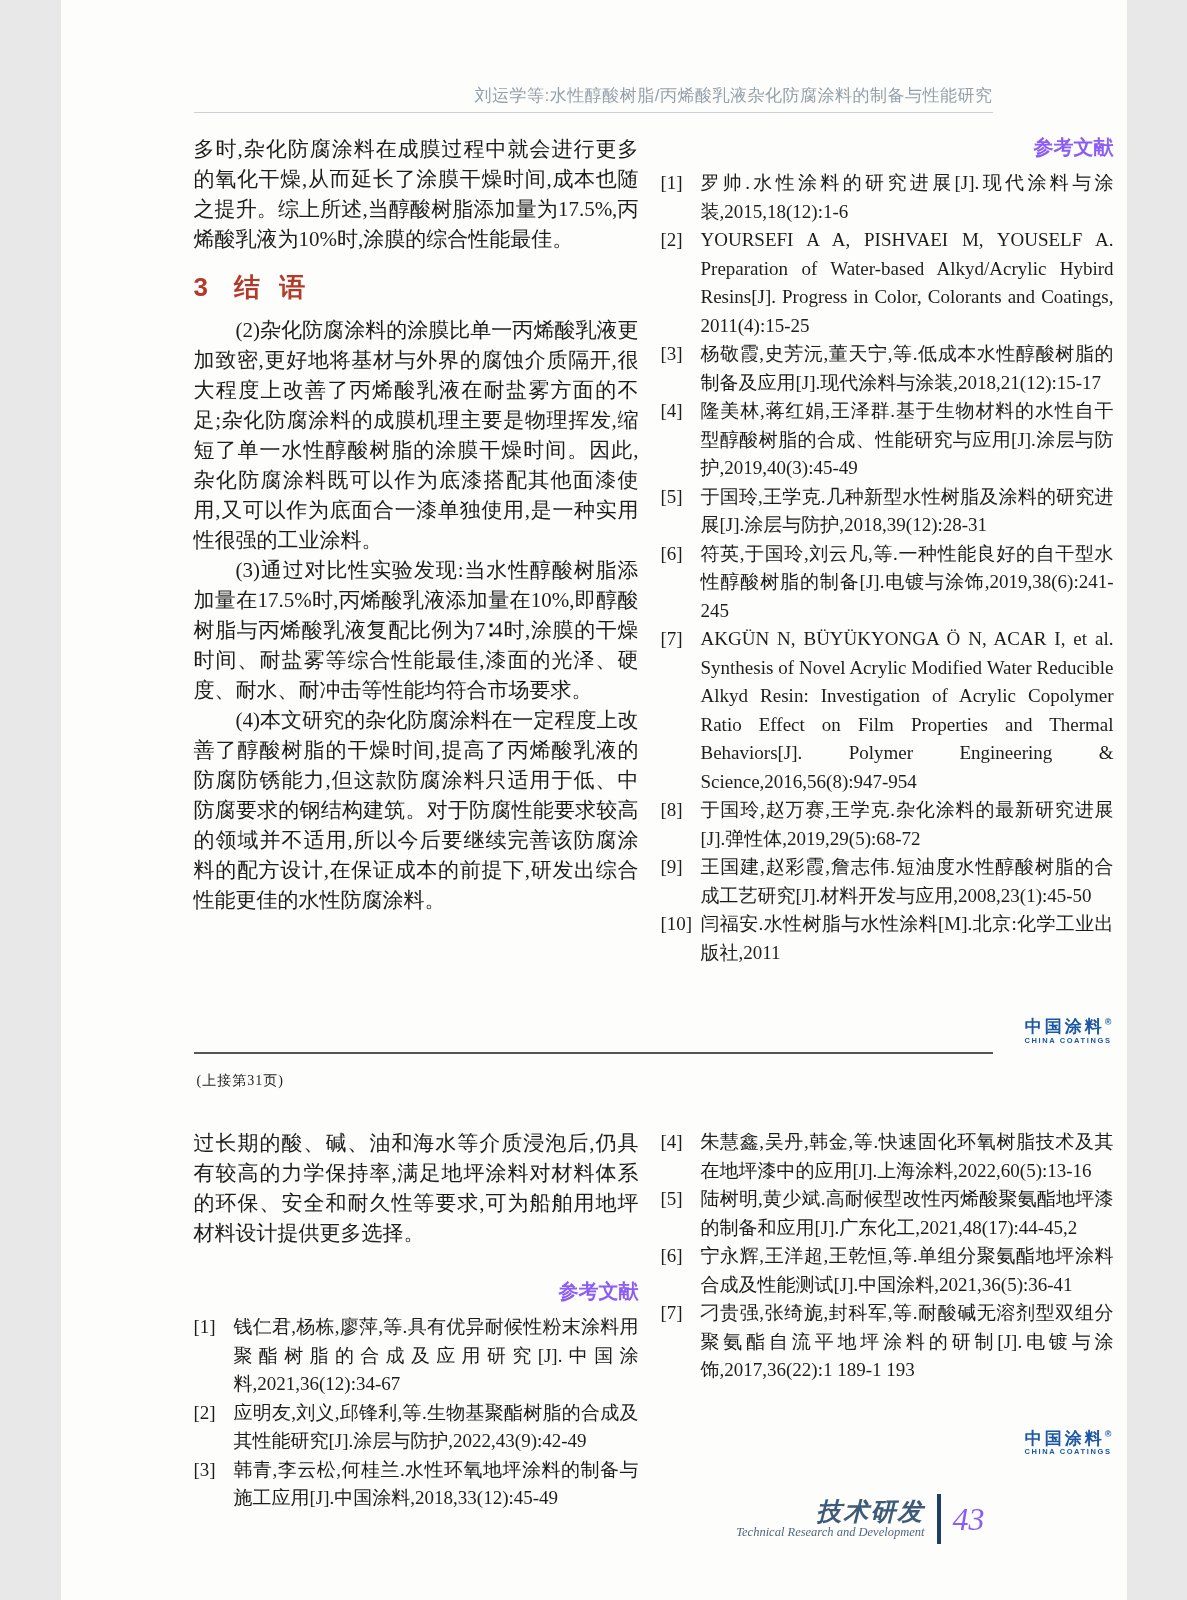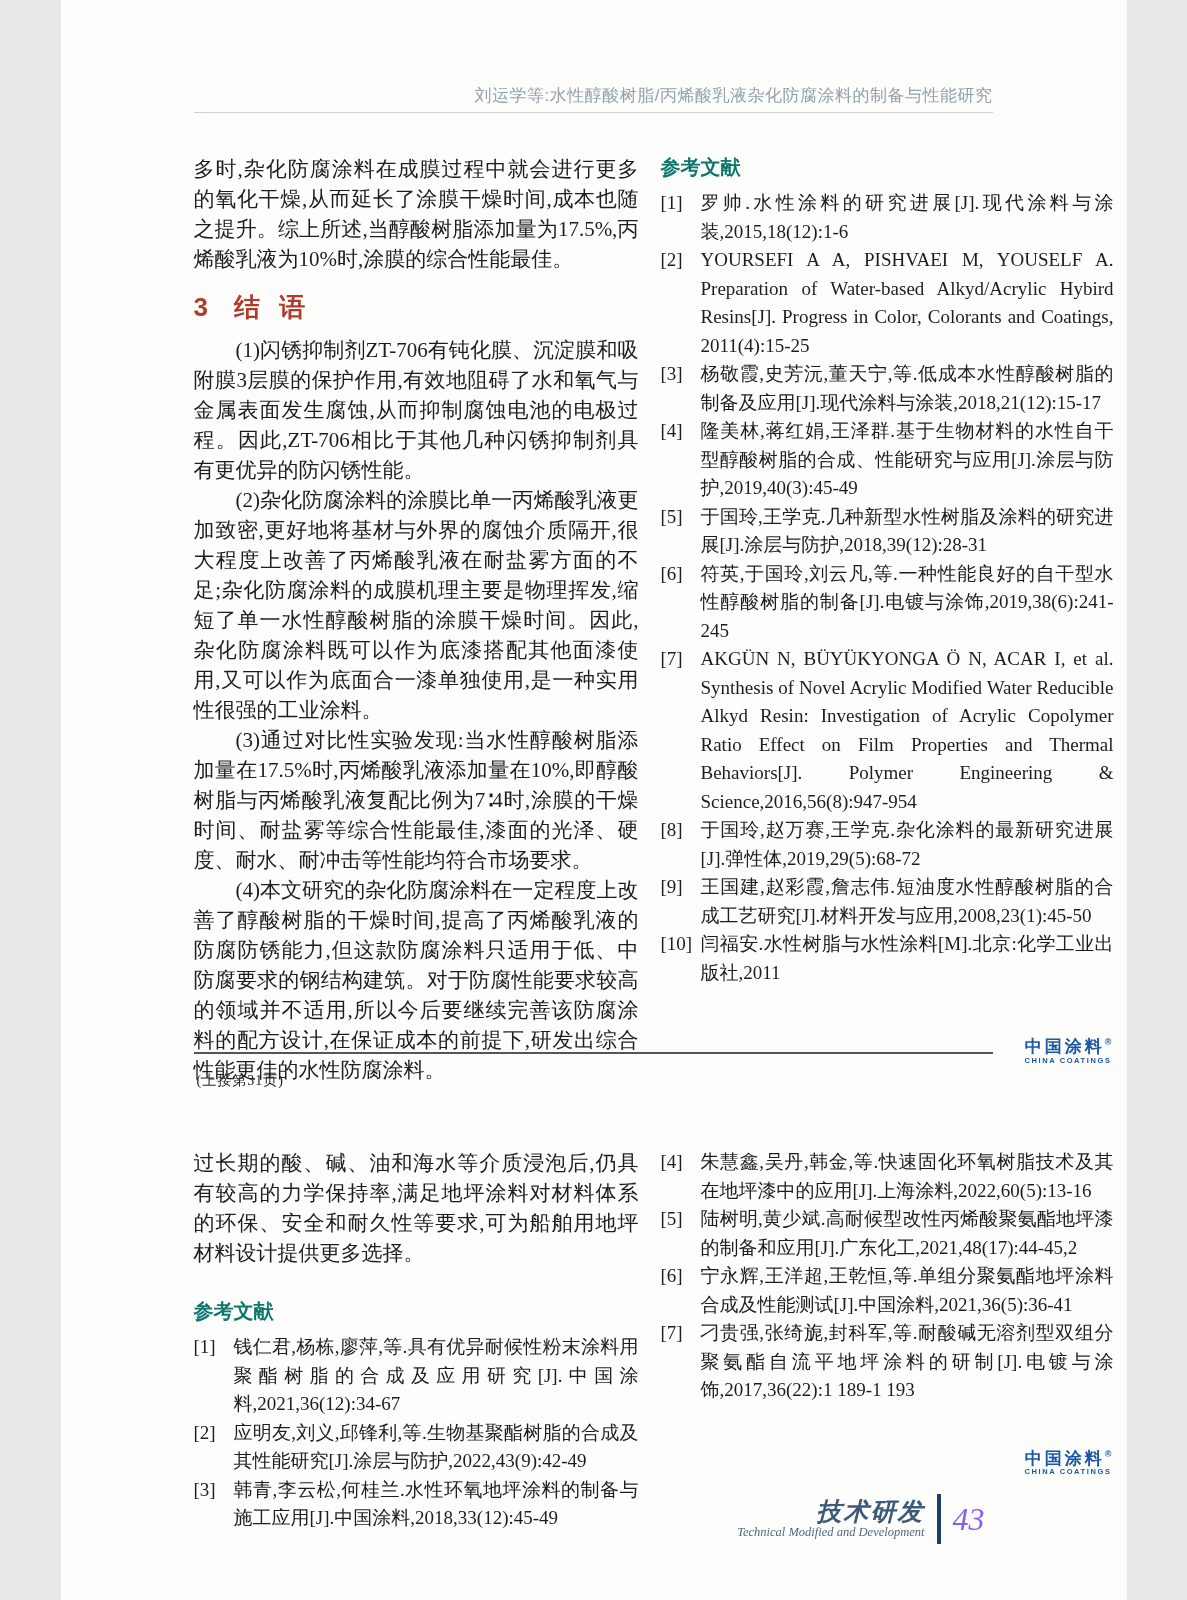--- a/index.html
+++ b/index.html
@@ -17,21 +17,21 @@
     position:absolute;top:84px;right:134px;left:133px;
     text-align:right;
     font-family:"Liberation Sans","DejaVu Sans",sans-serif;
     font-size:17px;color:#93a1ab;letter-spacing:0.5px;
   }
   .header-rule{
     position:absolute;top:112px;left:133px;right:134px;
     border-top:1px solid #ccd1d5;height:0;
   }
   
-  .cols{position:absolute;left:133px;width:920px;display:flex;gap:22px;margin-top:20px;}
+  .cols{position:absolute;left:133px;width:920px;display:flex;gap:22px;}
   .top-section{top:134px;}
   .bottom-section{top:1128px;}
   .col-left{width:445px;flex:0 0 445px;}
   .col-right{width:453px;flex:0 0 453px;}
   
   .body-par{
     font-size:21px;line-height:30px;
     text-align:justify;text-justify:inter-ideograph;
     margin:0;
   }
@@ -40,24 +40,24 @@
   .section-heading{
     display:flex;align-items:baseline;
     margin:16px 0 10px 0;
     font-family:"Liberation Sans","DejaVu Sans",sans-serif;
     font-weight:bold;font-size:26px;color:#b23a28;
   }
   .section-heading .sec-num{margin-right:26px;}
   .section-heading .sec-title{letter-spacing:6px;}
   
   .refs-title{
-    text-align:left;
+    text-align:right;
     font-family:"Liberation Sans","DejaVu Sans",sans-serif;
     font-weight:bold;font-size:20px;
-    margin:0 0 8px 0;color:#0f766e;
+    margin:0 0 8px 0;color:#8b5cf6;
   }
   .ref{
     display:flex;
     font-size:19px;line-height:28.5px;
     text-align:justify;text-justify:inter-ideograph;
   }
   .ref-num{flex:0 0 40px;}
   .ref-text{flex:1;}
   
   .divider{
@@ -103,21 +103,20 @@
   <div class="header-rule"></div>
 
   <div class="cols top-section">
 
     <div class="col-left">
       <p class="body-par">多时,杂化防腐涂料在成膜过程中就会进行更多的氧化干燥,从而延长了涂膜干燥时间,成本也随之提升。综上所述,当醇酸树脂添加量为17.5%,丙烯酸乳液为10%时,涂膜的综合性能最佳。</p>
       <div class="section-heading">
         <span class="sec-num">3</span>
         <span class="sec-title">结  语</span>
       </div>
-      <p class="body-par indent">(1)闪锈抑制剂ZT-706有钝化膜、沉淀膜和吸附膜3层膜的保护作用,有效地阻碍了水和氧气与金属表面发生腐蚀,从而抑制腐蚀电池的电极过程。因此,ZT-706相比于其他几种闪锈抑制剂具有更优异的防闪锈性能。</p>
       <p class="body-par indent">(2)杂化防腐涂料的涂膜比单一丙烯酸乳液更加致密,更好地将基材与外界的腐蚀介质隔开,很大程度上改善了丙烯酸乳液在耐盐雾方面的不足;杂化防腐涂料的成膜机理主要是物理挥发,缩短了单一水性醇酸树脂的涂膜干燥时间。因此,杂化防腐涂料既可以作为底漆搭配其他面漆使用,又可以作为底面合一漆单独使用,是一种实用性很强的工业涂料。</p>
       <p class="body-par indent">(3)通过对比性实验发现:当水性醇酸树脂添加量在17.5%时,丙烯酸乳液添加量在10%,即醇酸树脂与丙烯酸乳液复配比例为7∶4时,涂膜的干燥时间、耐盐雾等综合性能最佳,漆面的光泽、硬度、耐水、耐冲击等性能均符合市场要求。</p>
       <p class="body-par indent">(4)本文研究的杂化防腐涂料在一定程度上改善了醇酸树脂的干燥时间,提高了丙烯酸乳液的防腐防锈能力,但这款防腐涂料只适用于低、中防腐要求的钢结构建筑。对于防腐性能要求较高的领域并不适用,所以今后要继续完善该防腐涂料的配方设计,在保证成本的前提下,研发出综合性能更佳的水性防腐涂料。</p>
     </div>
 
     <div class="col-right">
       <div class="refs-title">参考文献</div>
 
       <div class="ref">
         <span class="ref-num">[1]</span>
@@ -216,19 +215,19 @@
           <div class="logo-cn"><span>中国涂料</span><span class="logo-mark">®</span></div>
           <div class="logo-en">CHINA COATINGS</div>
         </div>
       </div>
     </div>
   </div>
 
   <div class="footer">
     <div class="footer-left">
       <div class="footer-cn">技术研发</div>
-      <div class="footer-en">Technical Modified and Development</div>
+      <div class="footer-en">Technical Research and Development</div>
     </div>
     <div class="footer-bar"></div>
     <div class="footer-page">43</div>
   </div>
 
 </div>
 
 </body></html>

